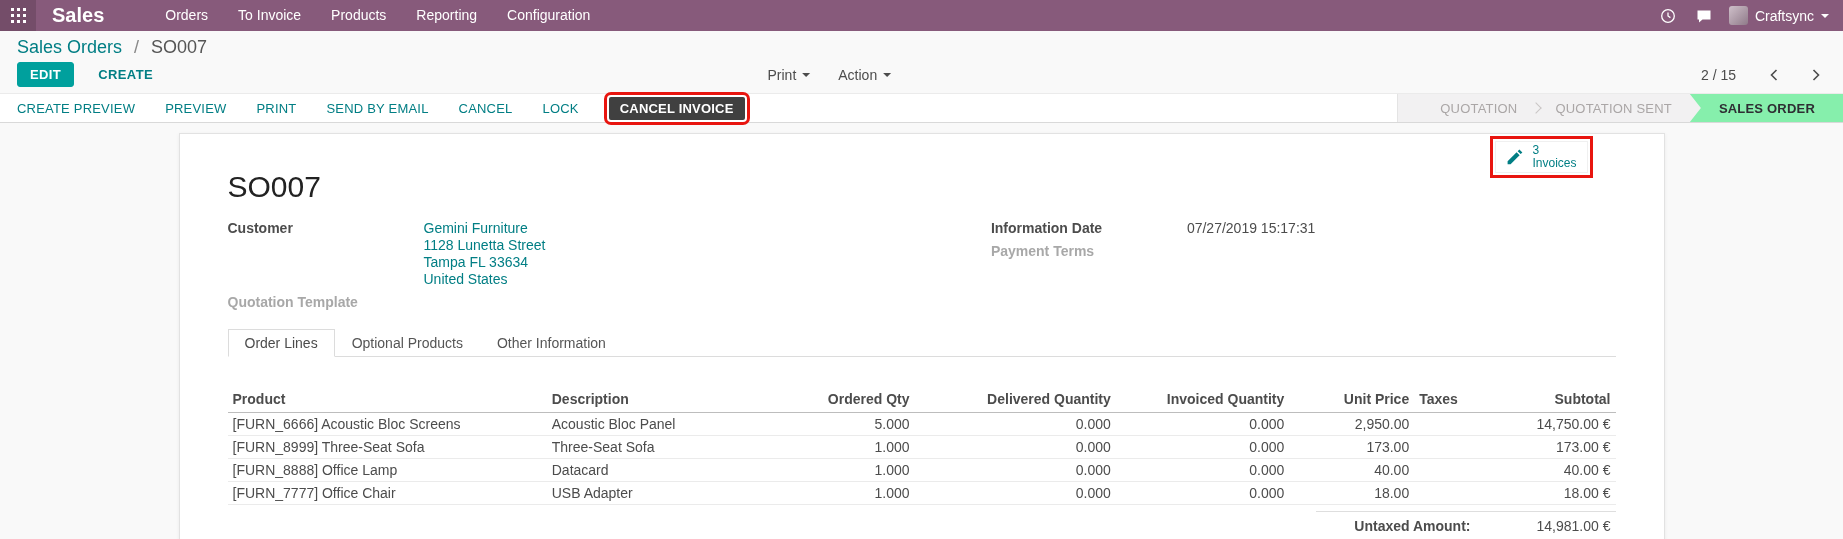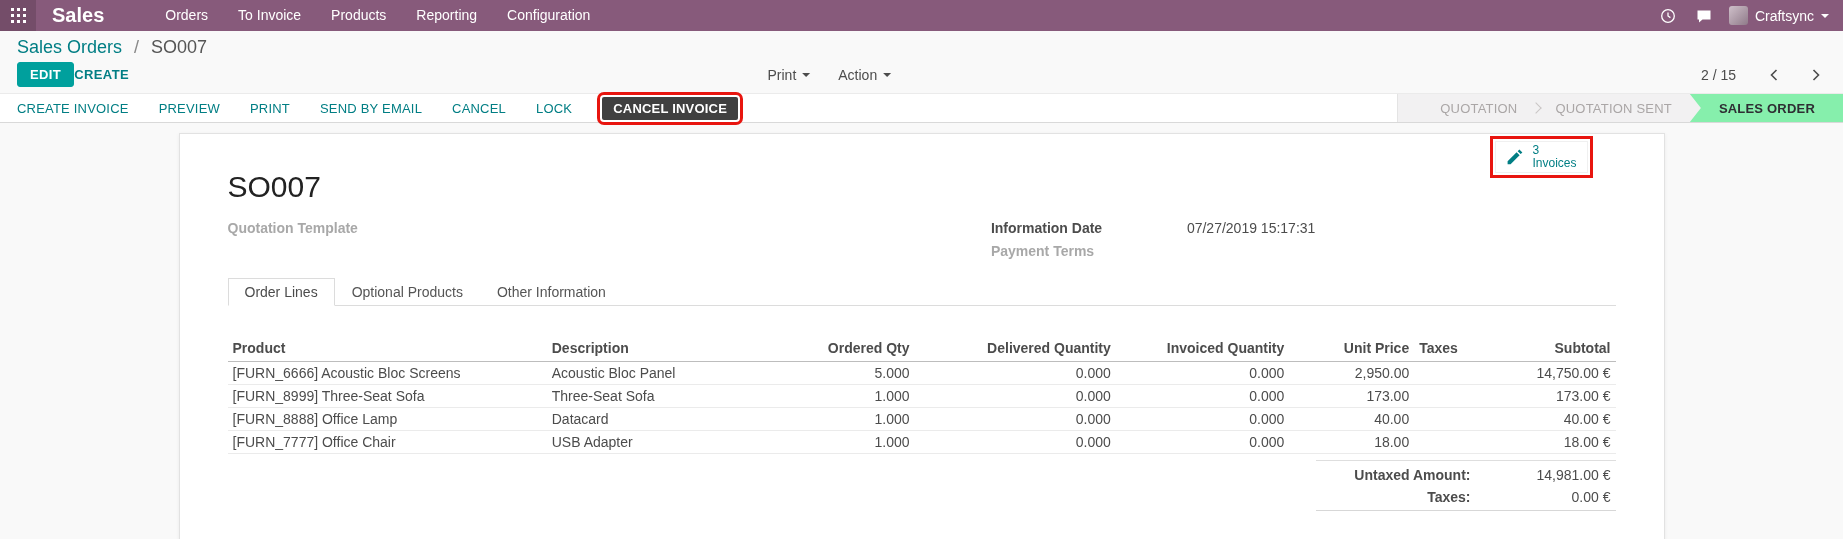--- a/index.html
+++ b/index.html
@@ -23,21 +23,21 @@
   .user-name { font-size: 14px; }
   .caret { width: 0; height: 0; border-left: 4px solid transparent; border-right: 4px solid transparent; border-top: 4px solid currentColor; display: inline-block; }
 
   
   .breadcrumb-row { padding: 6px 17px 0; font-size: 18px; line-height: 21px; }
   .bc-link { color: #017E84; text-decoration: none; cursor: pointer; }
   .bc-sep { color: #888; margin: 0 7px; }
   .bc-current { color: #555; }
 
   .control-row { position: relative; display: flex; align-items: center; justify-content: space-between; padding: 4px 17px 6px; }
-  .cp-left { display: flex; align-items: center; gap: 0; }
+  .cp-left { display: flex; align-items: center; gap: 24px; }
   .btn-primary { background: #00A09D; color: #fff; border: 1px solid #00A09D; font-size: 13px; font-weight: 600; padding: 4px 12px; border-radius: 3px; cursor: pointer; letter-spacing: .4px; }
   .btn-flat { background: none; border: none; color: #017E84; font-size: 13px; font-weight: 600; cursor: pointer; letter-spacing: .4px; }
   .cp-center { position: absolute; left: 45%; transform: translateX(-50%); display: flex; gap: 28px; }
   .dropdown { display: flex; align-items: center; gap: 6px; font-size: 14px; color: #4c4c4c; cursor: pointer; }
   .cp-right { display: flex; align-items: center; gap: 22px; font-size: 14px; }
   .pager-value { margin-right: 6px; }
   .pager-btn { background: none; border: none; cursor: pointer; color: #4c4c4c; padding: 0 4px; display: flex; align-items: center; }
 
   
   .statusbar { height: 30px; background: #fff; border-top: 1px solid #ebebeb; border-bottom: 1px solid #d9d9d9; display: flex; align-items: stretch; justify-content: space-between; }
@@ -163,21 +163,21 @@
     <button class="pager-btn">
       <svg width="12" height="14" viewBox="0 0 12 14" fill="none" stroke="#4c4c4c" stroke-width="1.6">
           <path d="M3.5 2l5 5-5 5"></path>
         </svg>
     </button>
   </div>
 </div>
 
 <div class="statusbar">
   <div class="sb-left">
-    <button class="sb-btn">CREATE INVOICE</button>
+    <button class="sb-btn">CREATE PREVIEW</button>
     <button class="sb-btn">PREVIEW</button>
     <button class="sb-btn">PRINT</button>
     <button class="sb-btn">SEND BY EMAIL</button>
     <button class="sb-btn">CANCEL</button>
     <button class="sb-btn">LOCK</button>
     <button class="sb-btn primary annotated">CANCEL INVOICE</button>
   </div>
   <div class="sb-stages">
     <button class="stage">QUOTATION</button>
     <span class="stage-sep"></span>
@@ -196,20 +196,29 @@
       <span class="stat-text">
         <span>3</span>
         <span>Invoices</span>
       </span>
     </button>
 
     <h1 class="order-title">SO007</h1>
 
     <div class="field-grid">
       <div class="col-left">
+        <div class="frow">
+          <span class="flabel">Customer</span>
+          <div class="addr">
+            <a>Gemini Furniture</a>
+            <a>1128 Lunetta Street</a>
+            <a>Tampa FL 33634</a>
+            <a>United States</a>
+          </div>
+        </div>
         <div class="frow">
           <span class="flabel muted">Quotation Template</span>
         </div>
       </div>
       <div class="col-right">
         <div class="frow">
           <span class="flabel">Information Date</span>
           <span class="fval">07/27/2019 15:17:31</span>
         </div>
         <div class="frow">

